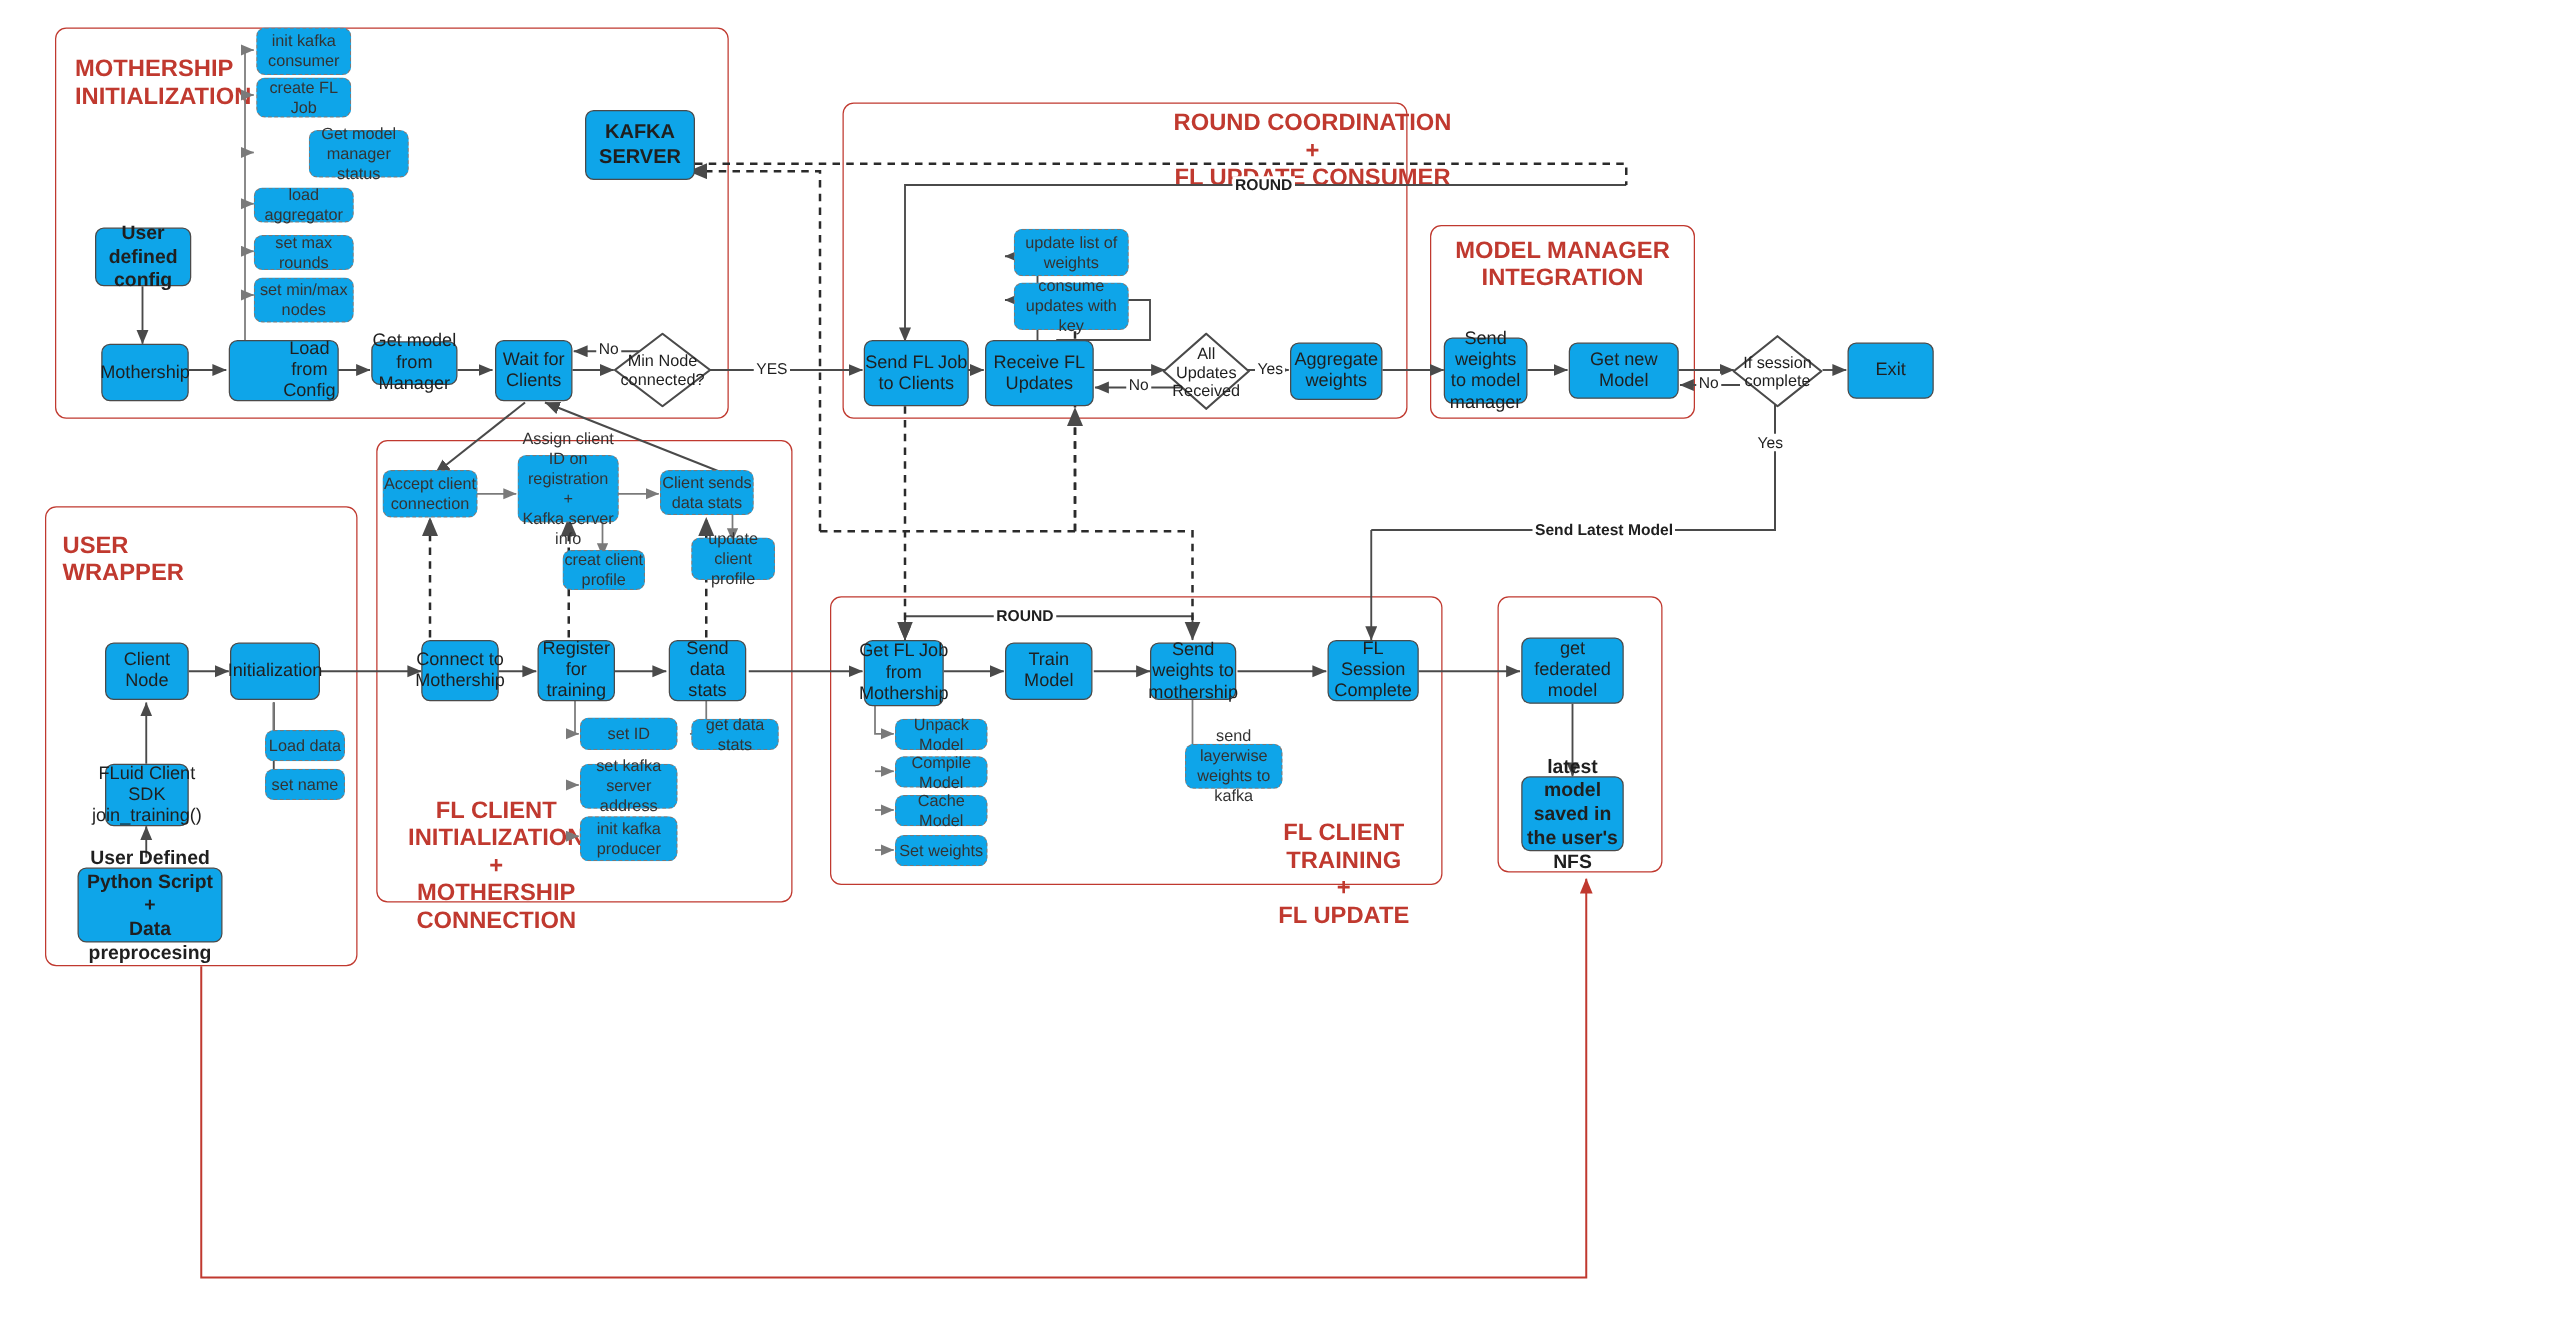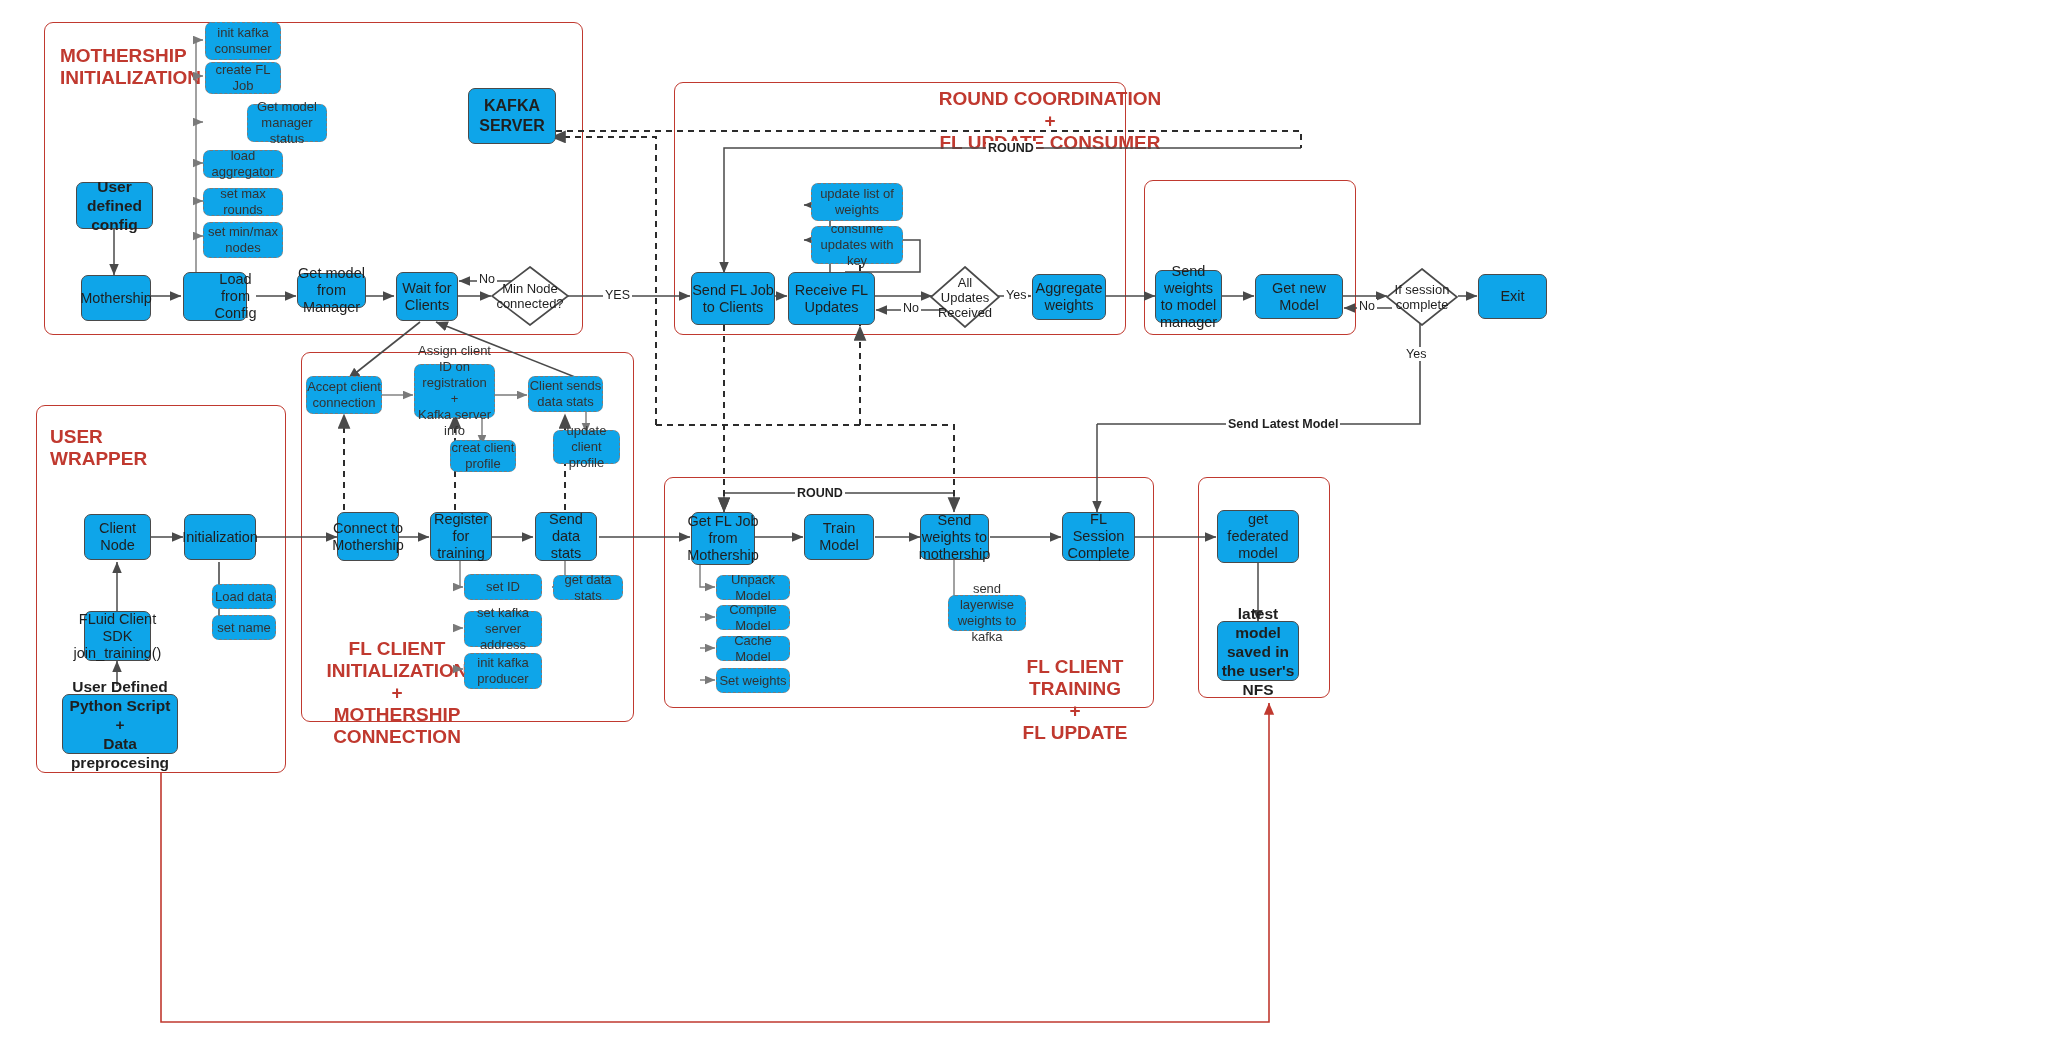--- a/index.html
+++ b/index.html
@@ -33,20 +33,22 @@
   <div class="group" style="left:44px;top:22px;width:539px;height:313px;"></div>
   <div class="group-title" style="left:60px;top:45px;width:190px;text-align:left;">MOTHERSHIP
 INITIALIZATION</div>
 
   <div class="group" style="left:674px;top:82px;width:452px;height:253px;"></div>
   <div class="group-title" style="left:905px;top:88px;width:290px;">ROUND COORDINATION
 +
 FL UPDATE CONSUMER</div>
 
   <div class="group" style="left:1144px;top:180px;width:212px;height:155px;"></div>
+  <div class="group-title" style="left:1150px;top:190px;width:200px;">MODEL MANAGER
+INTEGRATION</div>
 
   <div class="group" style="left:301px;top:352px;width:333px;height:370px;"></div>
   <div class="group-title" style="left:306px;top:638px;width:182px;">FL CLIENT
 INITIALIZATION
 +
 MOTHERSHIP
 CONNECTION</div>
 
   <div class="group" style="left:36px;top:405px;width:250px;height:368px;"></div>
   <div class="group-title" style="left:50px;top:426px;width:120px;text-align:left;">USER
@@ -189,21 +191,21 @@
 
   <div class="node dashed wrap" style="left:205px;top:22px;width:76px;height:38px;">init kafka consumer</div>
   <div class="node dashed wrap" style="left:205px;top:62px;width:76px;height:32px;">create FL Job</div>
   <div class="node dashed wrap" style="left:203px;top:104px;width:80px;height:38px;margin-left:44px;">Get model manager status</div>
   <div class="node dashed wrap" style="left:203px;top:150px;width:80px;height:28px;">load aggregator</div>
   <div class="node dashed wrap" style="left:203px;top:188px;width:80px;height:28px;">set max rounds</div>
   <div class="node dashed wrap" style="left:203px;top:222px;width:80px;height:36px;">set min/max nodes</div>
 
   <div class="node solid bold wrap" style="left:76px;top:182px;width:77px;height:47px;">User defined config</div>
   <div class="node solid" style="left:81px;top:275px;width:70px;height:46px;">Mothership</div>
-  <div class="node solid wrap" style="left:183px;top:272px;width:64px;height:49px;padding-left:41px;">Load from Config</div>
+  <div class="node solid wrap" style="left:183px;top:272px;width:88px;height:49px;padding-left:41px;">Load from Config</div>
   <div class="node solid wrap" style="left:297px;top:273px;width:69px;height:35px;">Get model from Manager</div>
   <div class="node solid wrap" style="left:396px;top:272px;width:62px;height:49px;">Wait for Clients</div>
 
   <div class="dia" style="left:491px;top:266px;width:78px;height:60px;">
     <svg class="inner" viewBox="0 0 78 60" preserveAspectRatio="none">
         <polygon points="39,1 77,30 39,59 1,30" fill="#fff" stroke="#4a4a4a" stroke-width="1.7"></polygon>
       </svg>
     <span class="txt wrap">Min Node connected?</span>
   </div>
 

